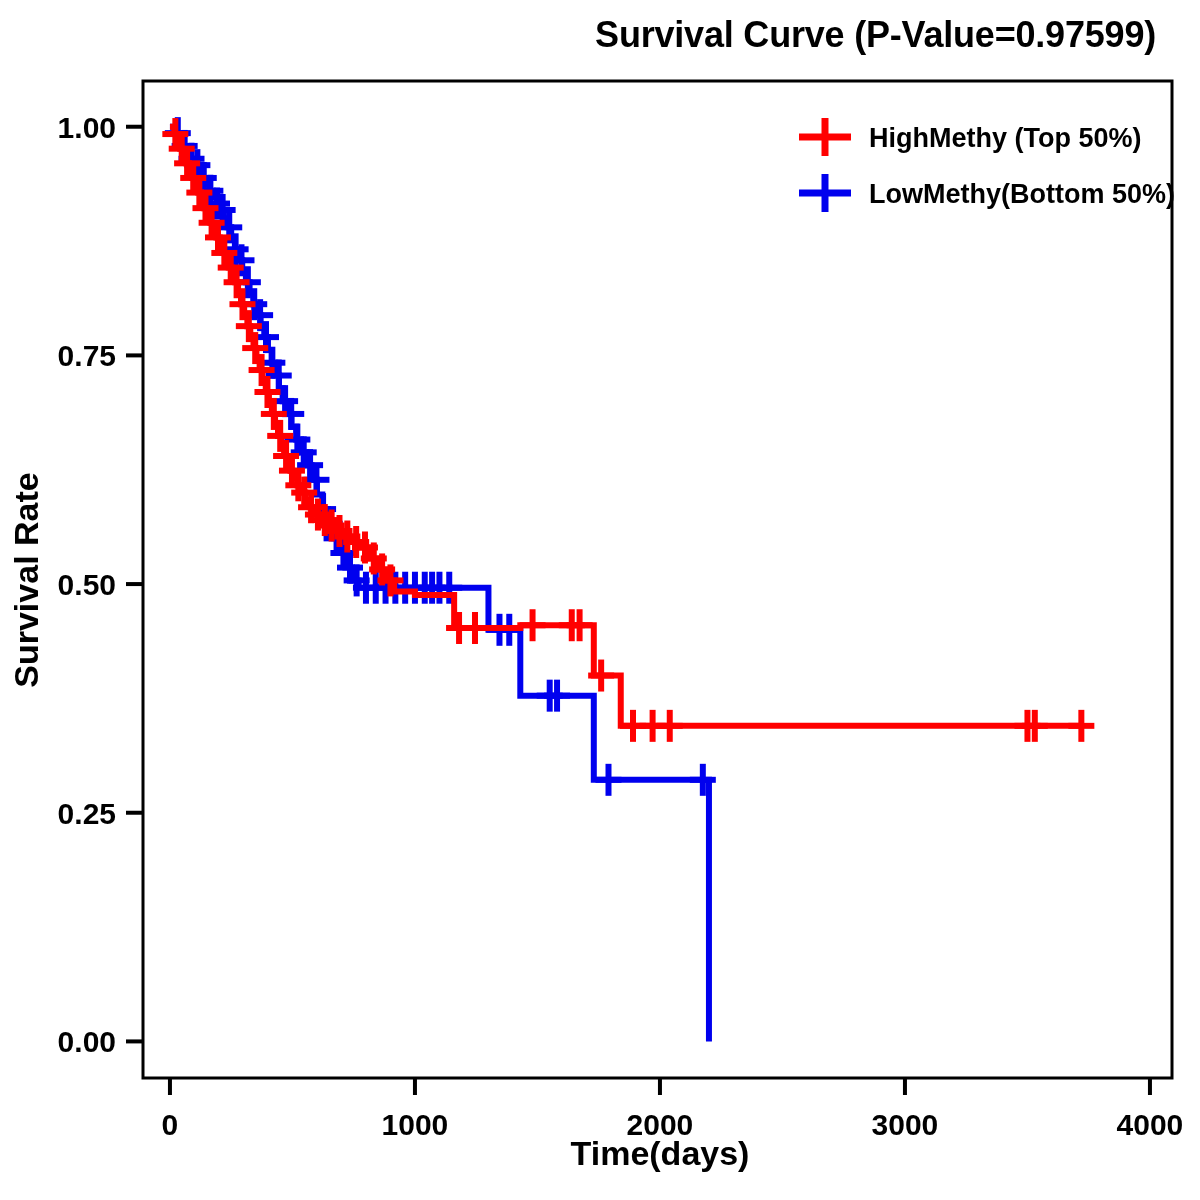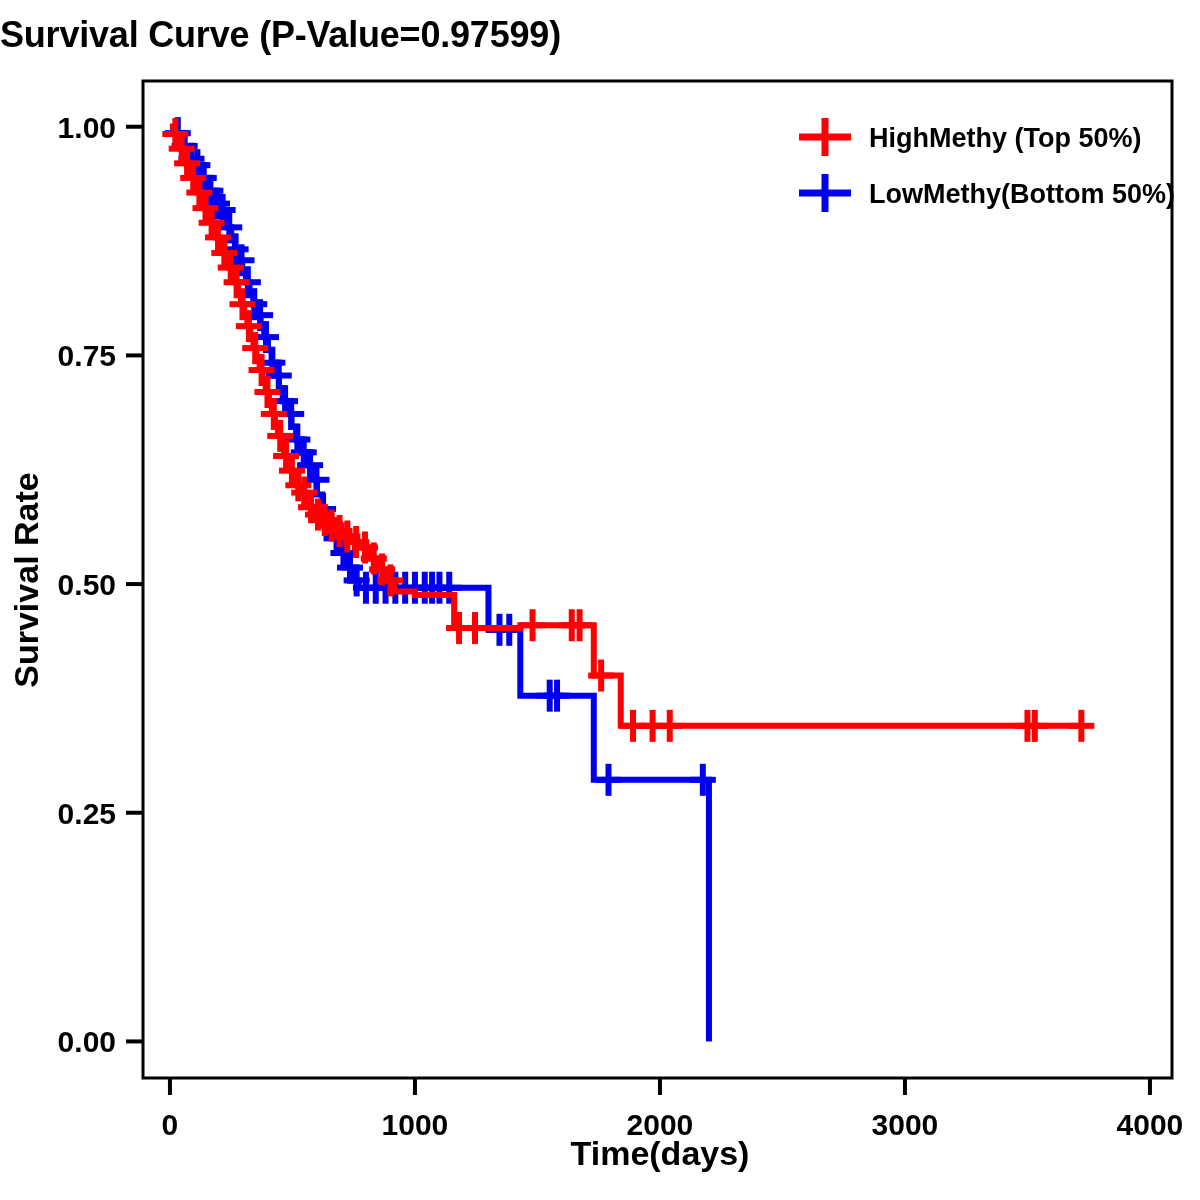--- a/index.html
+++ b/index.html
@@ -13,21 +13,21 @@
     height: 1200px;
     background: #ffffff;
     font-family: "Liberation Sans", sans-serif;
     overflow: hidden;
   }
   #chart-title {
     position: absolute;
     left: 0;
     top: 14px;
     width: 1156px;
-    text-align: left;
+    text-align: right;
     font-size: 36px;
     font-weight: bold;
     color: #000000;
     letter-spacing: -0.2px;
   }
   #plot-svg {
     position: absolute;
     left: 0;
     top: 0;
   }

